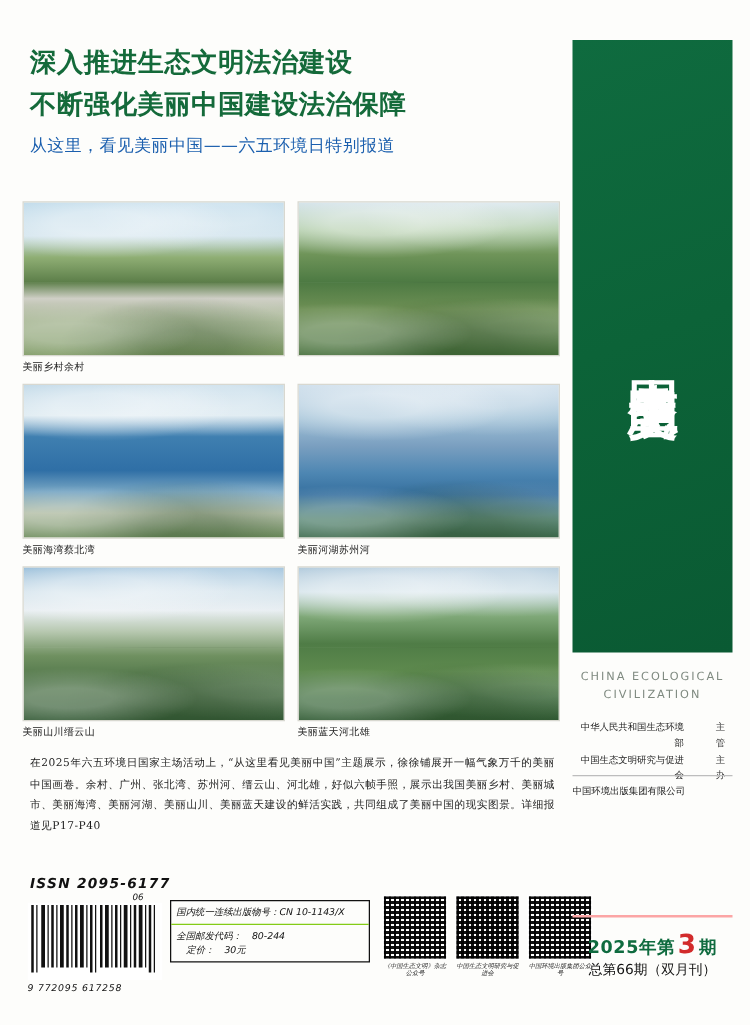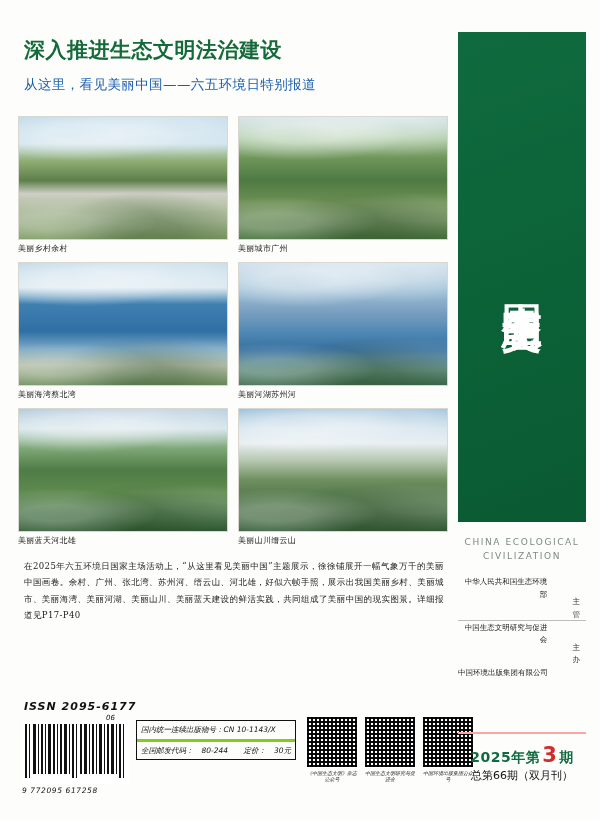--- a/index.html
+++ b/index.html
@@ -35,21 +35,21 @@
   .subheadline {
     margin-top: 9px;
     color: #1b5fae;
     font-weight: normal;
     font-size: 13.5px;
     letter-spacing: 0.4px;
   }
 
   
   .photo-grid {
-    margin-top: 16px;
+    margin-top: 29px;
     display: grid;
     grid-template-columns: 1fr 1fr;
     column-gap: 10px;
     row-gap: 8px;
   }
   .photo-cell { width: 100%; }
   .photo {
     width: 100%;
     height: 124px;
     border: 1px solid #d8d8d0;
@@ -145,21 +145,21 @@
     width: 160px;
     border: 1px solid #111;
     font-size: 7.5px;
     line-height: 1.55;
   }
   .pub-info div {
     padding: 3px 4px;
     color: #111;
     white-space: nowrap;
   }
-  .pub-info div + div { border-top: 3px solid #84cc16; }
+  .pub-info div + div { border-top: 1px solid #84cc16; flex-direction: column; }
   .pub-info .split { display: flex; }
   .pub-info .split span:first-child { flex: 1; }
   .pub-info .split span:last-child { padding-left: 8px; }
 
   .qr-row {
     position: absolute;
     left: 288px; top: 0px;
     display: flex;
     gap: 6px;
   }
@@ -216,21 +216,21 @@
   .spine-org {
     position: absolute;
     left: 0; right: 2px; top: 556px;
     text-align: right;
     color: #222;
     font-size: 7.5px;
     line-height: 1.7;
     padding-right: 4px;
   }
   .spine-org .row { display: flex; justify-content: flex-start; gap: 18px; }
-  .spine-org .role { color: #333; margin-top: 20px; }
+  .spine-org .role { color: #333; }
 
   .issue-box {
     position: absolute;
     left: 0; right: 0; bottom: 6px;
     height: 64px;
     border-top: 2px solid #fca5a5;
   }
   .issue-line {
     text-align: center;
     color: #0f6b3f;
@@ -259,65 +259,65 @@
 </style>
 </head>
 <body>
 
 <div class="page">
 
   <div class="left-col">
 
     <div class="headline-block">
       <div class="headline">深入推进生态文明法治建设</div>
+      <div class="headline">不断强化美丽中国建设法治保障</div>
       <div class="subheadline">从这里，看见美丽中国——六五环境日特别报道</div>
     </div>
 
     <div class="photo-grid">
 
       <div class="photo-cell">
         <div class="photo sky-a">
             <div class="ph-overlay"></div>
           </div>
         <div class="caption">美丽乡村余村</div>
       </div>
 
       <div class="photo-cell">
         <div class="photo sky-b">
             <div class="ph-overlay"></div>
           </div>
-        <div class="caption">美丽城市广州</div>
       </div>
 
       <div class="photo-cell">
         <div class="photo sky-c">
             <div class="ph-overlay"></div>
           </div>
         <div class="caption">美丽海湾蔡北湾</div>
       </div>
 
       <div class="photo-cell">
         <div class="photo sky-d">
             <div class="ph-overlay"></div>
           </div>
         <div class="caption">美丽河湖苏州河</div>
       </div>
 
       <div class="photo-cell">
+        <div class="photo sky-e">
+            <div class="ph-overlay"></div>
+          </div>
+        <div class="caption">美丽山川缙云山</div>
+      </div>
+
+      <div class="photo-cell">
         <div class="photo sky-f">
             <div class="ph-overlay"></div>
           </div>
         <div class="caption">美丽蓝天河北雄</div>
-      </div>
-
-      <div class="photo-cell">
-        <div class="photo sky-e">
-            <div class="ph-overlay"></div>
-          </div>
-        <div class="caption">美丽山川缙云山</div>
       </div>
 
     </div>
 
     <div class="summary">在2025年六五环境日国家主场活动上，“从这里看见美丽中国”主题展示，徐徐铺展开一幅气象万千的美丽中国画卷。余村、广州、张北湾、苏州河、缙云山、河北雄，好似六帧手照，展示出我国美丽乡村、美丽城市、美丽海湾、美丽河湖、美丽山川、美丽蓝天建设的鲜活实践，共同组成了美丽中国的现实图景。详细报道见P17-P40</div>
   </div>
 
   <div class="bottom-strip">
     <div class="issn-line">ISSN 2095-6177</div>
 

